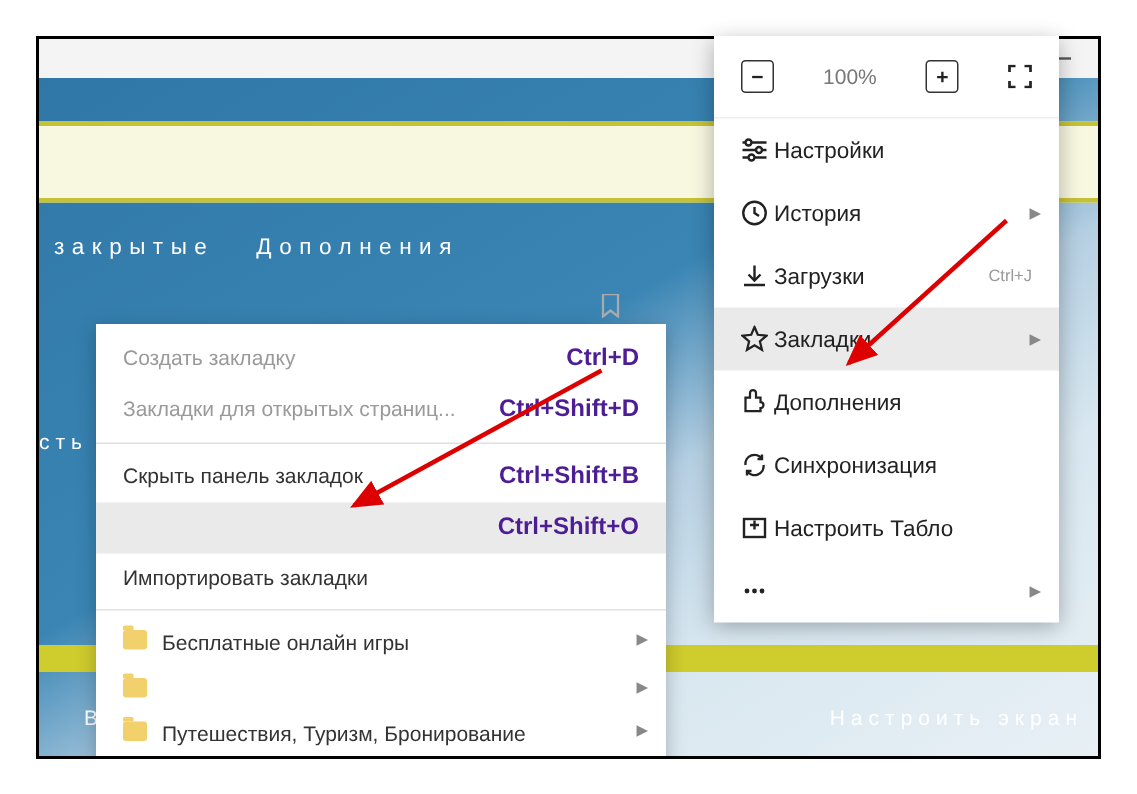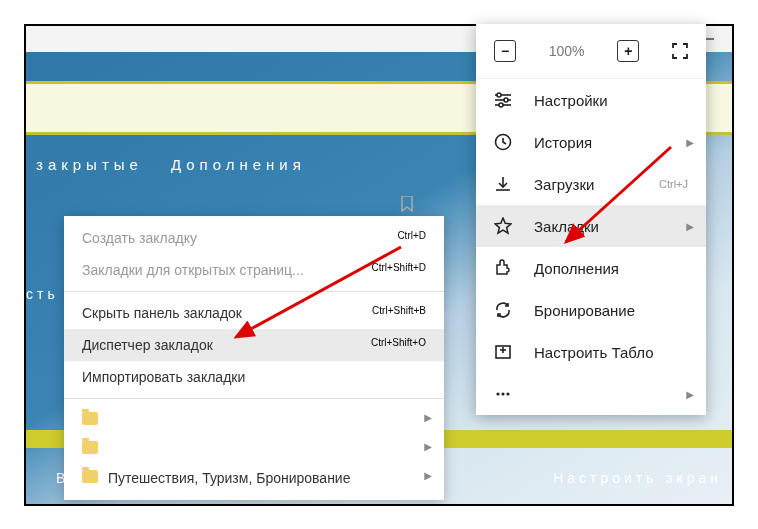--- a/index.html
+++ b/index.html
@@ -89,22 +89,23 @@
   display: flex;
   align-items: flex-start;
   padding: 8px 18px;
   gap: 10px;
   position: relative;
 }
 .submenu .item.disabled { color: #9a9a9a; }
 .submenu .item.hovered { background: #eaeaea; }
 .submenu .shortcut {
   margin-left: auto;
-  font-size: 10px;
-  color: #000000;
+  font-size: 16px;
+  color: #4c1d95;
+  font-weight: bold;
 }
 .submenu .divider {
   height: 1px; background: #e0e0e0; margin: 5px 0;
 }
 .submenu .arrow-right {
   position: absolute; right: 12px;
   color: #888; font-size: 10px;
 }
 .folder-icon {
   width: 16px; height: 13px;
@@ -152,21 +153,21 @@
   align-items: center;
   justify-content: center;
   font-size: 14px;
   font-weight: bold;
 }
 .full-icon svg { display:block; }
 
 .main-menu .mitem {
   display: flex;
   align-items: center;
-  gap: 22px;
+  gap: 4px;
   padding: 12px 18px;
   position: relative;
 }
 .main-menu .mitem.hovered { background: #eaeaea; align-items: center; }
 .main-menu .mshort {
   margin-left: auto;
   font-size: 11px;
   color: #999;
 }
 .main-menu .marrow {
@@ -237,29 +238,29 @@
     <div class="item disabled">
       <span>Закладки для открытых страниц...</span>
       <span class="shortcut">Ctrl+Shift+D</span>
     </div>
     <div class="divider"></div>
     <div class="item">
       <span>Скрыть панель закладок</span>
       <span class="shortcut">Ctrl+Shift+B</span>
     </div>
     <div class="item hovered">
-      <span>Диспетчер закладок</span>
       <span class="shortcut">Ctrl+Shift+O</span>
     </div>
     <div class="item">
       <span>Импортировать закладки</span>
     </div>
     <div class="divider"></div>
     <div class="item">
       <span class="folder-icon"></span>
+      <span>Бесплатные онлайн игры</span>
       <span class="arrow-right">▶</span>
     </div>
     <div class="item">
       <span class="folder-icon"></span>
       <span class="arrow-right">▶</span>
     </div>
     <div class="item">
       <span class="folder-icon"></span>
       <span>Путешествия, Туризм, Бронирование</span>
       <span class="arrow-right">▶</span>
@@ -349,21 +350,21 @@
     <span class="micon">
       <svg width="18" height="18">
           <g stroke="#222" stroke-width="1.6" fill="none">
             <path d="M3 9 A6 6 0 0 1 14 5"></path>
             <path d="M15 9 A6 6 0 0 1 4 13"></path>
             <path d="M14 2 V5 H11"></path>
             <path d="M4 16 V13 H7"></path>
           </g>
         </svg>
     </span>
-    <span>Бронирование</span>
+    <span>Синхронизация</span>
   </div>
 
   <div class="mitem">
     <span class="micon">
       <svg width="18" height="18">
           <rect x="2" y="3" width="14" height="12" fill="none" stroke="#222" stroke-width="1.6"></rect>
           <line x1="6" y1="7" x2="12" y2="7" stroke="#222" stroke-width="1.6"></line>
           <line x1="9" y1="4" x2="9" y2="10" stroke="#222" stroke-width="1.6"></line>
         </svg>
     </span>

